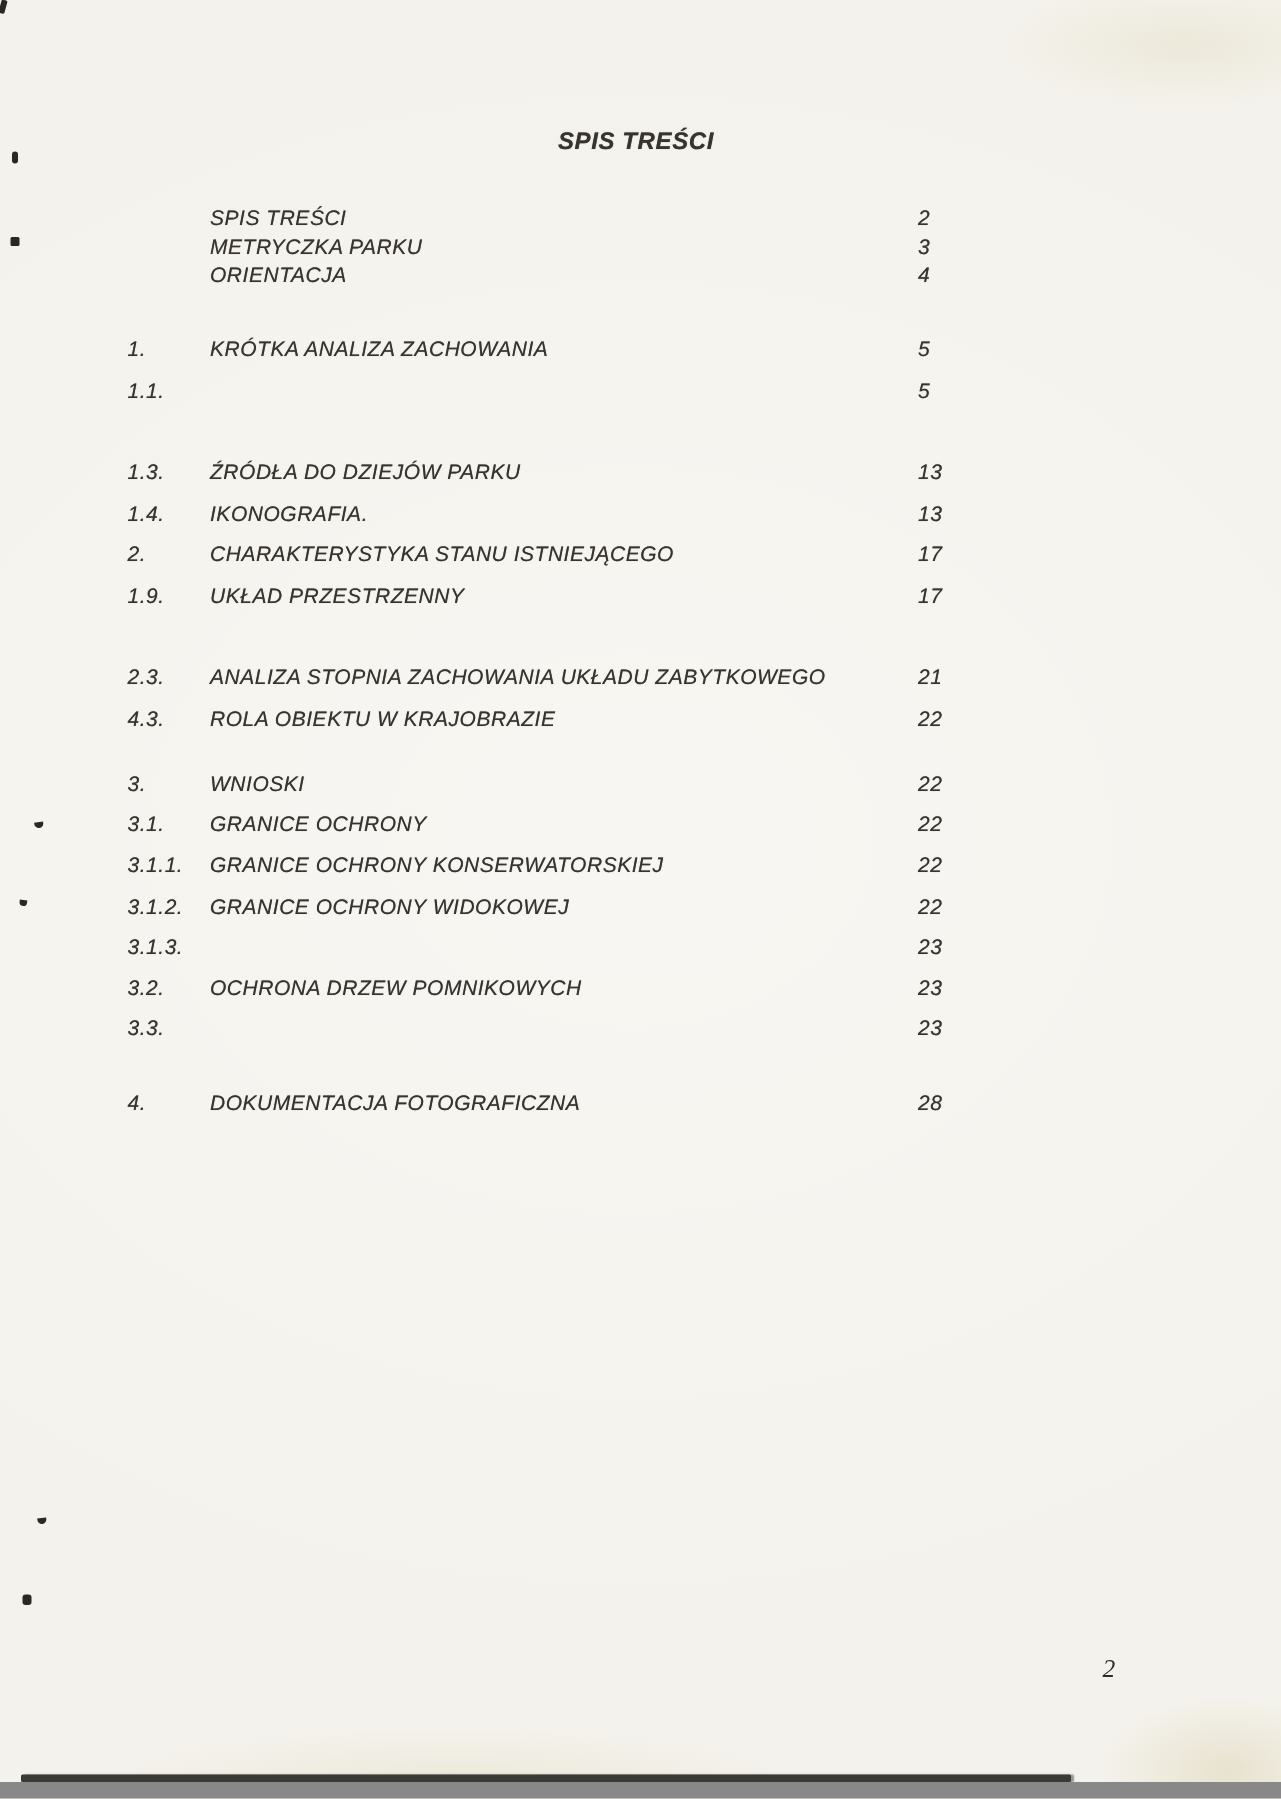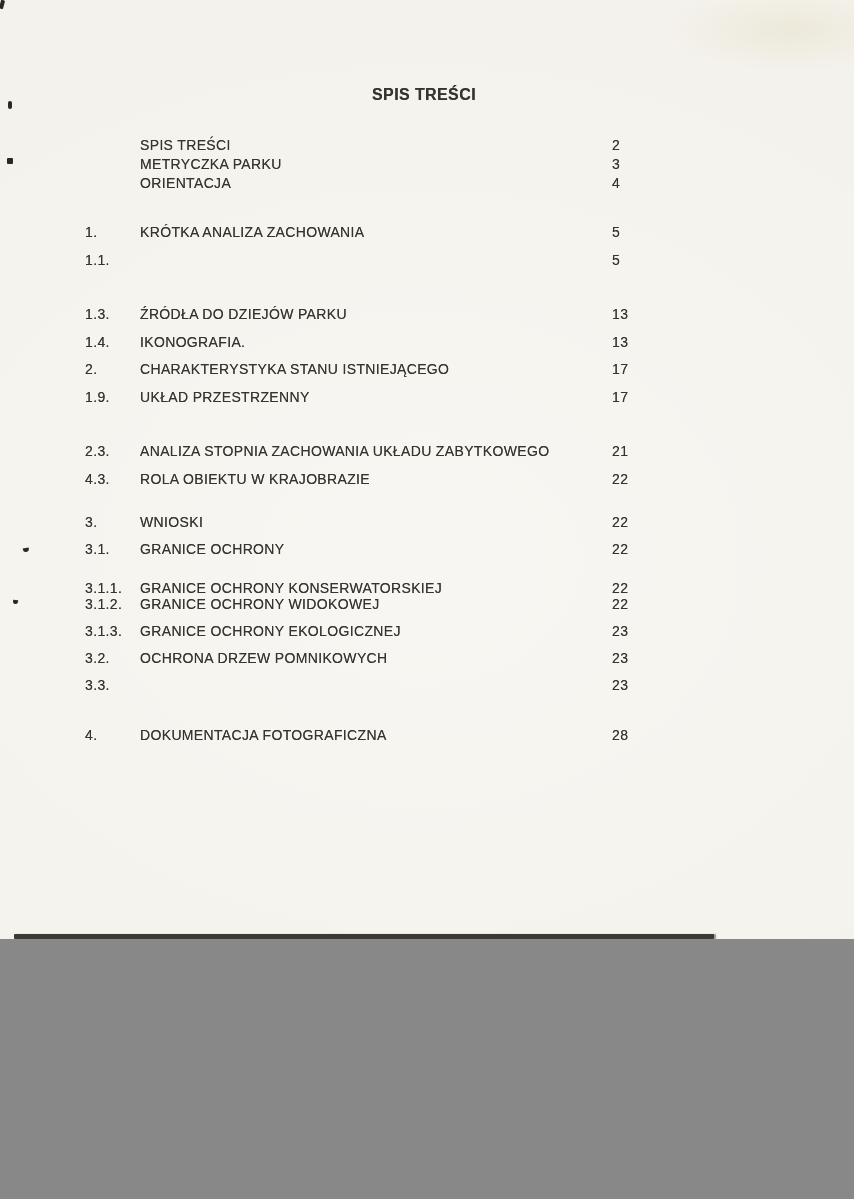--- a/index.html
+++ b/index.html
@@ -5,31 +5,32 @@
   :root {
     --paper: #f4f2ec;
     --ink: #37332e;
     --scan_edge: #3b3a37;
   }
   * { margin: 0; padding: 0; box-sizing: border-box; }
   html, body { background: #888; }
   .page {
     position: relative;
     width: 854px;
-    height: 939px;
+    height: 1188px;
     margin: 0 auto;
     overflow: hidden;
     background-color: var(--paper);
     background-image:
       radial-gradient(ellipse 120px 70px at 818px 1180px, rgba(214, 202, 162, 0.40), rgba(214,202,162,0) 70%),
       radial-gradient(ellipse 180px 60px at 790px 30px,  rgba(222, 214, 184, 0.35), rgba(222,214,184,0) 70%),
       radial-gradient(ellipse 300px 45px at 300px 1185px, rgba(220, 212, 182, 0.30), rgba(220,212,182,0) 75%),
       radial-gradient(ellipse 900px 700px at 420px 560px, rgba(255,255,255,0.35), rgba(255,255,255,0) 80%);
     font-family: "Liberation Sans", "DejaVu Sans", sans-serif;
     color: var(--ink);
+    font-style: italic;
   }
   .doc-title {
     position: absolute;
     left: 372px;
     top: 86px;
     font-size: 16px;
     font-weight: bold;
     letter-spacing: 0.4px;
     white-space: nowrap;
     text-shadow: 0 0 0.5px rgba(55,51,46,0.75);
@@ -143,33 +144,32 @@
   <div class="toc-row" style="top:514px">
     <span class="num">3.</span>
     <span class="label">WNIOSKI</span>
     <span class="pageno">22</span>
   </div>
   <div class="toc-row" style="top:541px">
     <span class="num">3.1.</span>
     <span class="label">GRANICE OCHRONY</span>
     <span class="pageno">22</span>
   </div>
-  <div class="toc-row" style="top:580px">
+  <div class="toc-row" style="top:568px">
     <span class="num">3.1.1.</span>
     <span class="label">GRANICE OCHRONY KONSERWATORSKIEJ</span>
     <span class="pageno">22</span>
   </div>
   <div class="toc-row" style="top:596px">
     <span class="num">3.1.2.</span>
     <span class="label">GRANICE OCHRONY WIDOKOWEJ</span>
     <span class="pageno">22</span>
   </div>
   <div class="toc-row" style="top:623px">
     <span class="num">3.1.3.</span>
-    <span class="label">GRANICE OCHRONY EKOLOGICZNEJ</span>
     <span class="pageno">23</span>
   </div>
   <div class="toc-row" style="top:650px">
     <span class="num">3.2.</span>
     <span class="label">OCHRONA DRZEW POMNIKOWYCH</span>
     <span class="pageno">23</span>
   </div>
   <div class="toc-row" style="top:677px">
     <span class="num">3.3.</span>
     <span class="pageno">23</span>

